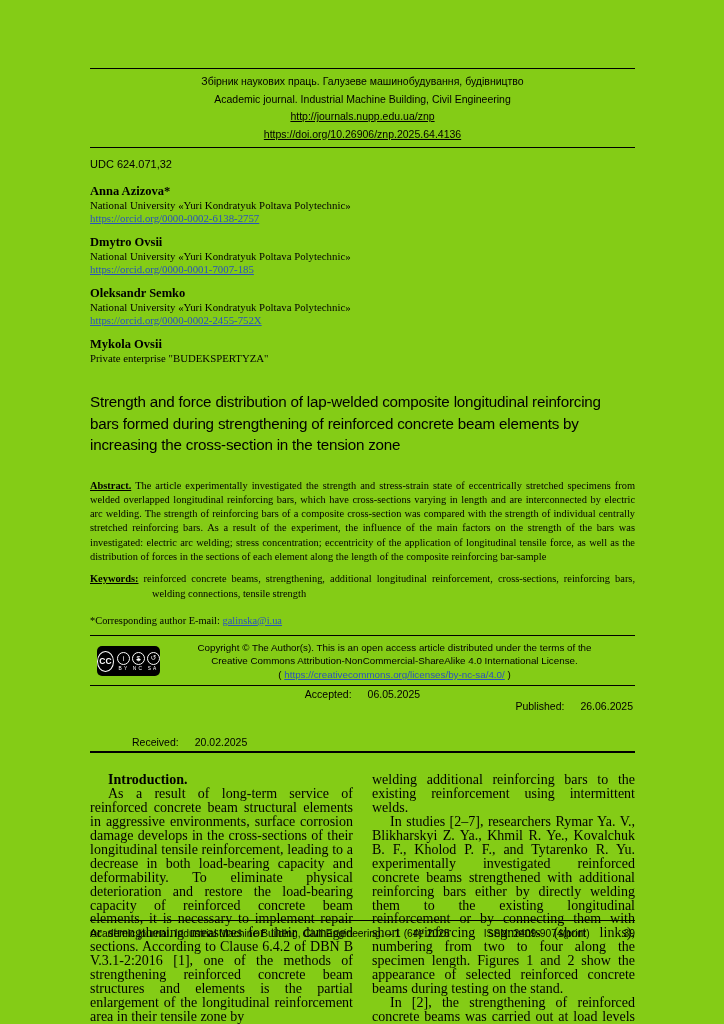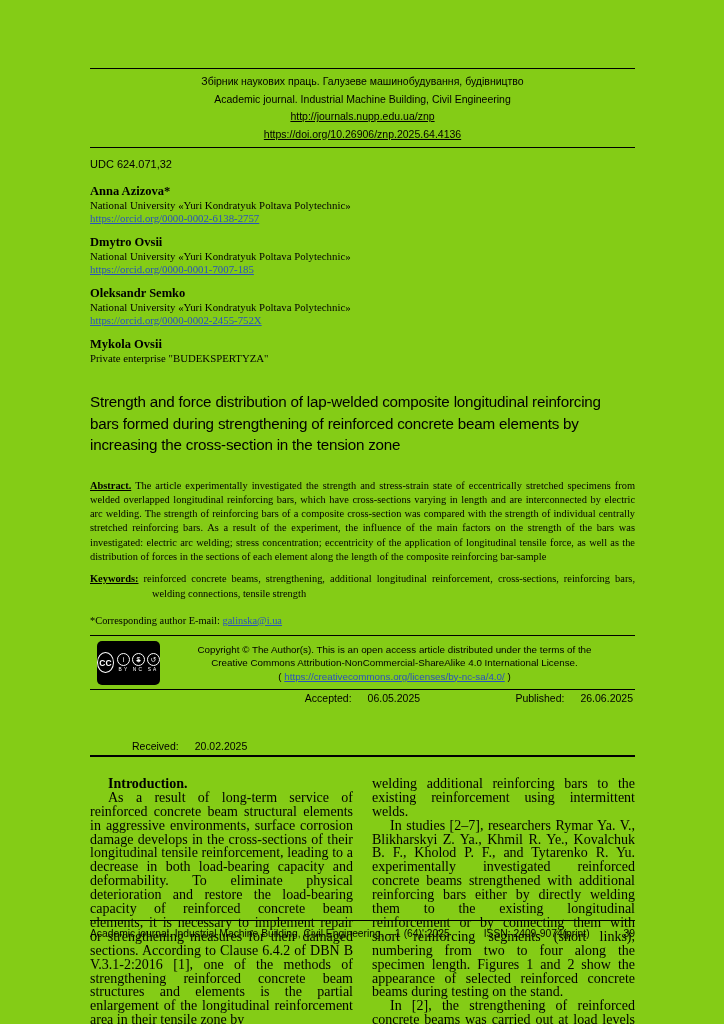--- a/index.html
+++ b/index.html
@@ -50,21 +50,21 @@
   .abstract { margin-top:23px; font-size:10.4px; line-height:14.3px; text-align:justify; }
   .lbl-underline { font-weight:bold; text-decoration:underline; }
   .keywords { margin-top:8px; font-size:10.4px; line-height:14.3px; text-align:justify;
               padding-left:62px; text-indent:-62px; }
   .corresponding { margin-top:14px; font-size:10.4px; }
 
   
   .license-block { margin-top:9px; }
   .license-row { display:flex; align-items:center; padding:5px 6px 4px 7px; }
   .cc-badge {
-    width:63px; height:44px; background:#000; border-radius:5px;
+    width:63px; height:30px; background:#000; border-radius:5px;
     display:flex; align-items:center; justify-content:center; gap:3px;
     flex:0 0 auto; cursor:pointer;
   }
   .cc-circle {
     width:19px; height:19px; border:1.8px solid #fff; border-radius:50%;
     color:#fff; font-family:"Liberation Sans", sans-serif; font-weight:bold;
     font-size:8.5px; display:flex; align-items:center; justify-content:center;
   }
   .cc-right { display:flex; flex-direction:column; align-items:center; }
   .cc-minis { display:flex; gap:2px; }
@@ -86,21 +86,21 @@
 
   
   .dates-row {
     display:grid; grid-template-columns:1fr 1fr 1fr;
     font-family:"Liberation Sans", sans-serif; font-size:10.5px;
     padding:2px 0 3px;
   }
   .date-group { display:flex; gap:16px; }
   .date-group.left   { padding-left:42px;margin-top:48px; }
   .date-group.center { justify-content:center; }
-  .date-group.right  { justify-content:flex-end; padding-right:2px; }
+  .date-group.right  { justify-content:flex-end; padding-right:2px;margin-top:12px; }
 
   
   .body-cols { display:flex; gap:19px; margin-top:20px; }
   .col { width:263px; font-size:14px; line-height:13.9px; text-align:justify; }
   .para { text-indent:18px; }
   .para.noindent { text-indent:0; }
   .body-heading { font-weight:bold; text-indent:18px; }
 
   
   .footer { position:absolute; left:90px; right:89px; top:920px; }

